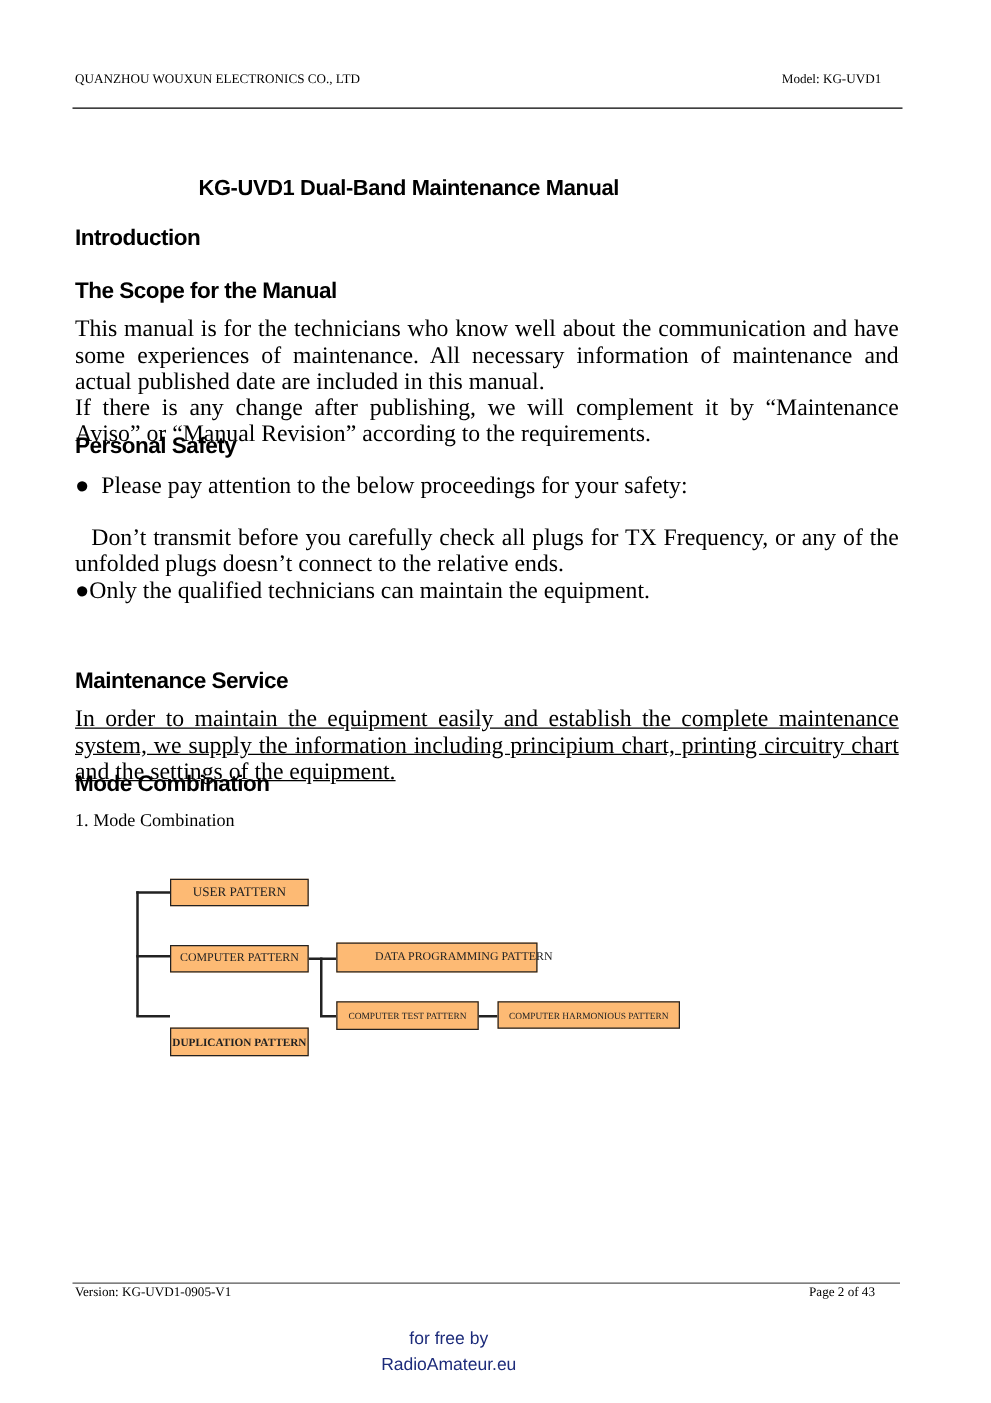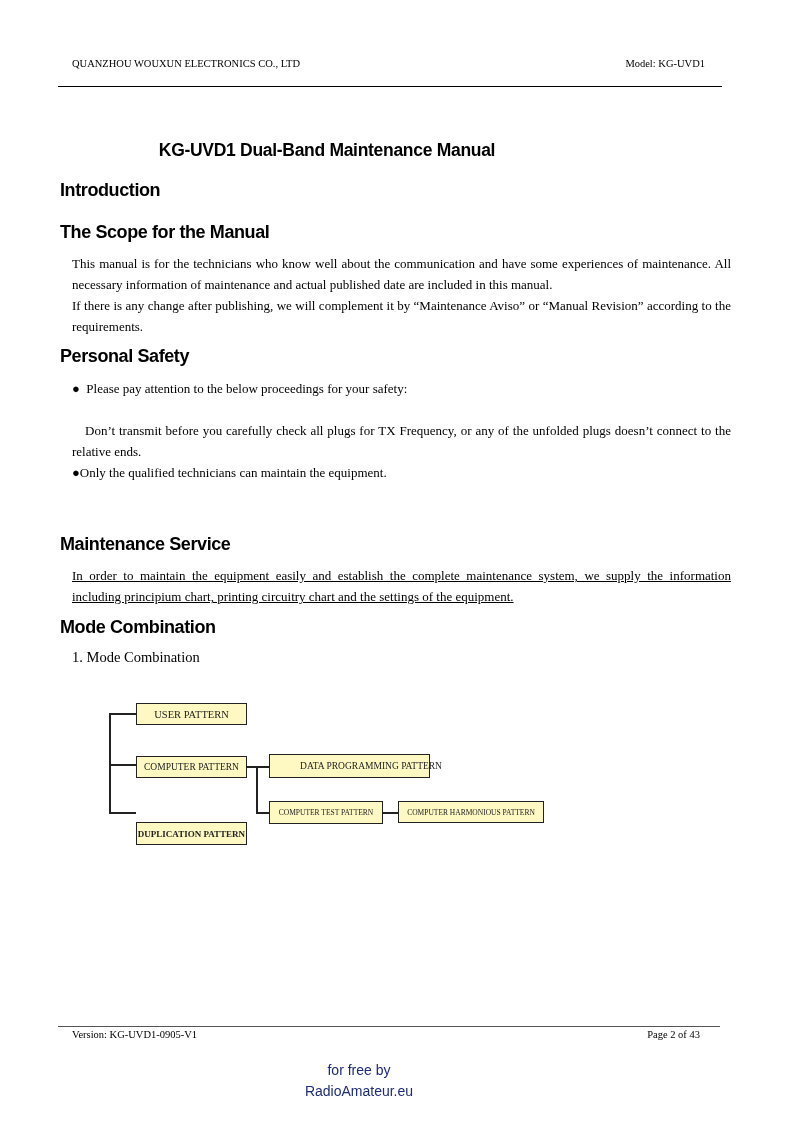--- a/index.html
+++ b/index.html
@@ -1,28 +1,28 @@
 <!DOCTYPE html>
 <html><head>
 <meta charset="utf-8">
 <style>
   html, body { margin:0; padding:0; background:#ffffff; }
   body { width:793px; height:1122px; position:relative; overflow:hidden; color:#000; }
-  .serif { font-family: "Liberation Serif", "DejaVu Serif", serif; margin-left: 12px; }
+  .serif { font-family: "Liberation Serif", "DejaVu Serif", serif; }
   .sans { font-family: "Liberation Sans", "DejaVu Sans", sans-serif; }
   .abs { position:absolute; }
   .hdr-left { left:60px; top:58px; font-size:10.5px; }
   .hdr-right { right:88px; top:58px; font-size:10.5px; }
   .hdr-rule { left:58px; top:86px; width:664px; height:1px; background:#000; }
   .doc-title { left:0; width:654px; top:140px; text-align:center; font-size:17.5px; font-weight:bold; letter-spacing:-0.3px; }
   .h1 { left:60px; font-size:18px; font-weight:bold; letter-spacing:-0.4px; }
-  .para { left:60px; width:659px; font-size:13px; line-height:21px; text-align:justify; }
+  .para { left:60px; width:659px; font-size:19px; line-height:21px; text-align:justify; }
   .para p { margin:0; }
   .bullet-line { margin:0; }
-  .diagram-box { position:absolute; border:1.5px solid #222; background:#fef9c3; font-family:"Liberation Serif", "DejaVu Serif", serif; color:#222; display:flex; align-items:center; justify-content:center; box-sizing:border-box; white-space:nowrap; }
+  .diagram-box { position:absolute; border:1.5px solid #222; background:#fdba74; font-family:"Liberation Serif", "DejaVu Serif", serif; color:#222; display:flex; align-items:center; justify-content:center; box-sizing:border-box; white-space:nowrap; }
   .line { position:absolute; background:#222; }
   .ftr-rule { left:58px; top:1026px; width:662px; height:1px; background:#555; }
   .ftr-left { left:60px; top:1029px; font-size:10.5px; }
   .ftr-right { right:93px; top:1029px; font-size:10.5px; }
   .promo { left:0; width:718px; text-align:center; color:#1c2b7a; font-size:14px; }
 </style>
 </head>
 <body>
 
 <div class="abs serif hdr-left">QUANZHOU WOUXUN ELECTRONICS CO., LTD</div>

